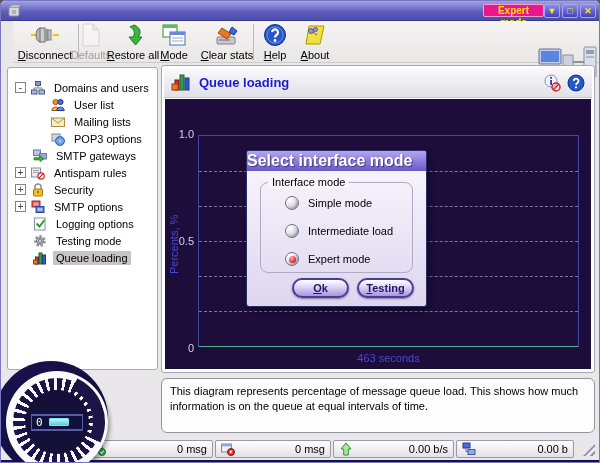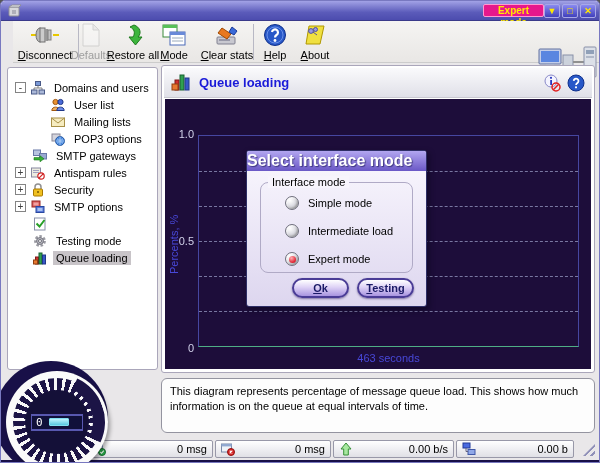--- a/index.html
+++ b/index.html
@@ -315,20 +315,21 @@
             <rect x="6.5" y="8" width="5" height="3" fill="#a8c0f0"></rect>
           </svg></span>
       <span class="tlabel">SMTP options</span>
     </div>
     <div class="trow">
       <span class="tspace"></span>
       <span class="ticon"><svg viewBox="0 0 14 14">
             <rect x="1.5" y="1" width="10.5" height="12" fill="#fff" stroke="#8890a8"></rect>
             <path d="M3.5 6.5 l3 3 5 -6.5" fill="none" stroke="#28a028" stroke-width="2"></path>
           </svg></span>
+      <span class="tlabel">Logging options</span>
     </div>
     <div class="trow">
       <span class="tspace"></span>
       <span class="ticon"><svg viewBox="0 0 14 14">
             <circle cx="7" cy="7" r="4.6" fill="none" stroke="#9a9aa2" stroke-width="2.6" stroke-dasharray="2.4 1.7"></circle>
             <circle cx="7" cy="7" r="3.4" fill="#c0c0c8" stroke="#70707a"></circle>
             <circle cx="7" cy="7" r="1.5" fill="#fff" stroke="#70707a"></circle>
           </svg></span>
       <span class="tlabel">Testing mode</span>
     </div>

